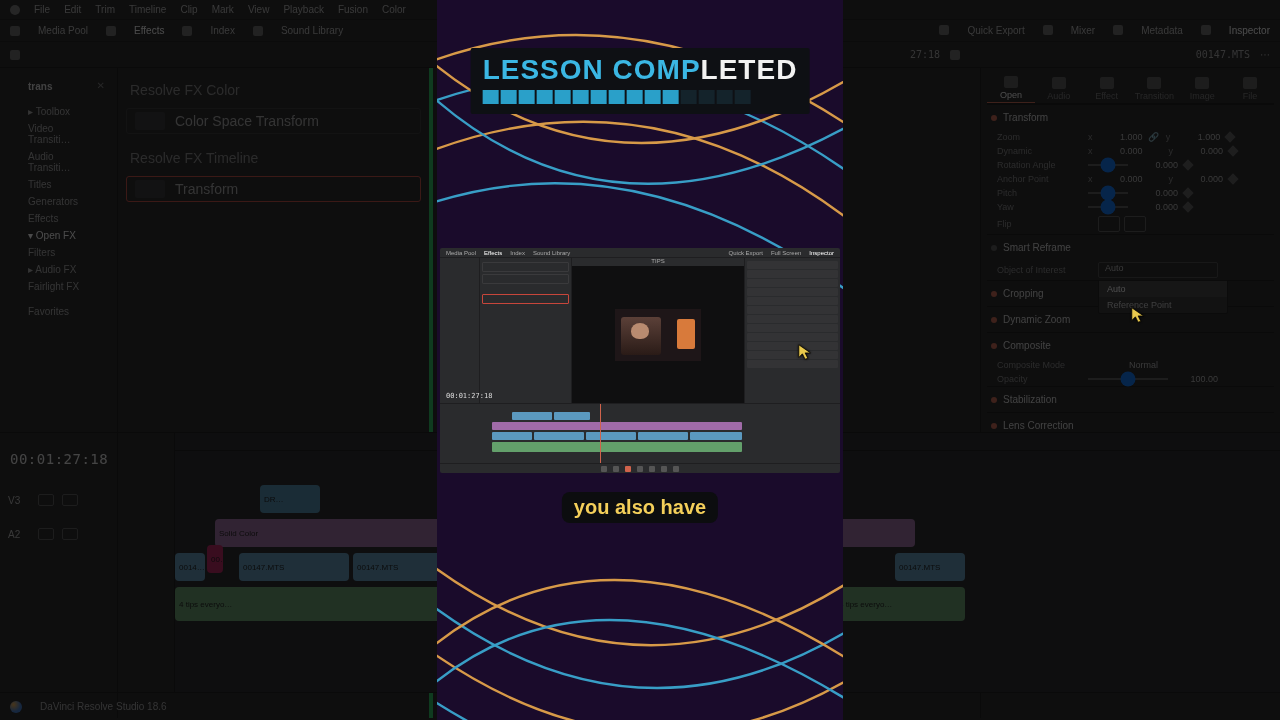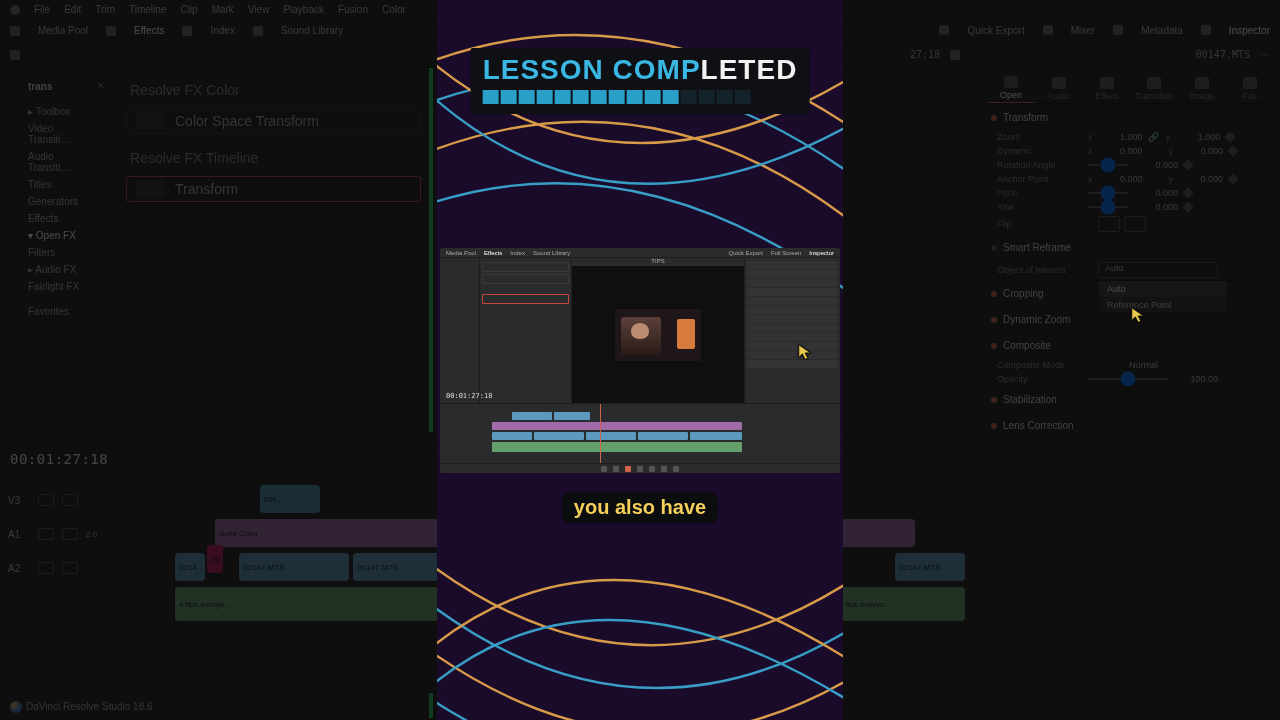--- a/index.html
+++ b/index.html
@@ -44,21 +44,21 @@
 .flipbox span{width:22px;height:16px;border:1px solid #555;border-radius:2px}
 
 .bottom{position:absolute;left:0;right:0;bottom:28px;height:260px;border-top:1px solid #0c0c0c;display:flex}
 .tracks{width:175px;border-right:1px solid #0c0c0c;font-size:10px;color:#bbb;padding-top:50px}
 .trk{height:34px;display:flex;align-items:center;gap:8px;padding:0 8px}
 .trk .t{width:22px}
 .trk .box{width:16px;height:12px;border:1px solid #555;border-radius:2px}
 .timecode{position:absolute;left:10px;top:18px;font-size:14px;color:#e8e8e8;letter-spacing:.5px;font-family:monospace}
 .timeline{flex:1;position:relative;background:#1d1d1f}
 .clip{position:absolute;height:28px;border-radius:4px;font-size:8px;color:#111;display:flex;align-items:center;padding:12px 4px;overflow:hidden}
-.statusbar{position:absolute;left:0;right:0;bottom:0;height:28px;border-top:1px solid #0c0c0c;display:flex;align-items:center;padding:0 10px;font-size:10px;color:#aaa;gap:4px}
+.statusbar{position:absolute;left:0;right:0;bottom:0;height:28px;border-top:1px solid #0c0c0c;display:flex;align-items:center;padding:0 10px;font-size:10px;color:#aaa;gap:18px}
 .dvlogo{width:12px;height:12px;border-radius:50%;background:radial-gradient(circle at 30% 30%,#f5b04a,#3a7bd5 60%)}
 
 
 .toprow{height:26px;display:flex;align-items:center;justify-content:space-between;padding:0 10px;border-bottom:1px solid #0c0c0c;font-size:10px;color:#aaa}
 .toprow .title{font-family:monospace}
 
 
 .phone{position:absolute;left:437px;top:0;width:406px;height:720px;overflow:hidden;background:#1a0b2b}
 .phone svg.curves{position:absolute;inset:0;width:100%;height:100%}
 
@@ -349,26 +349,20 @@
 
     <div class="bottom">
       <div class="tracks">
         <div class="timecode">00:01:27:18</div>
         <div class="trk">
             <span class="t">V3</span>
             <span class="box"></span>
             <span class="box"></span>
           </div>
         <div class="trk">
-            <span class="t">A1</span>
-            <span class="box"></span>
-            <span class="box"></span>
-            <span style="font-size:8px">2.0</span>
-          </div>
-        <div class="trk">
             <span class="t">A2</span>
             <span class="box"></span>
             <span class="box"></span>
           </div>
       </div>
       <div class="timeline">
 
         <div style="position:absolute;top:0;left:0;right:0;height:18px;border-bottom:1px solid #0c0c0c"></div>
 
         <div class="clip" style="top:52px;left:85px;width:60px;background:#4a8db3">

